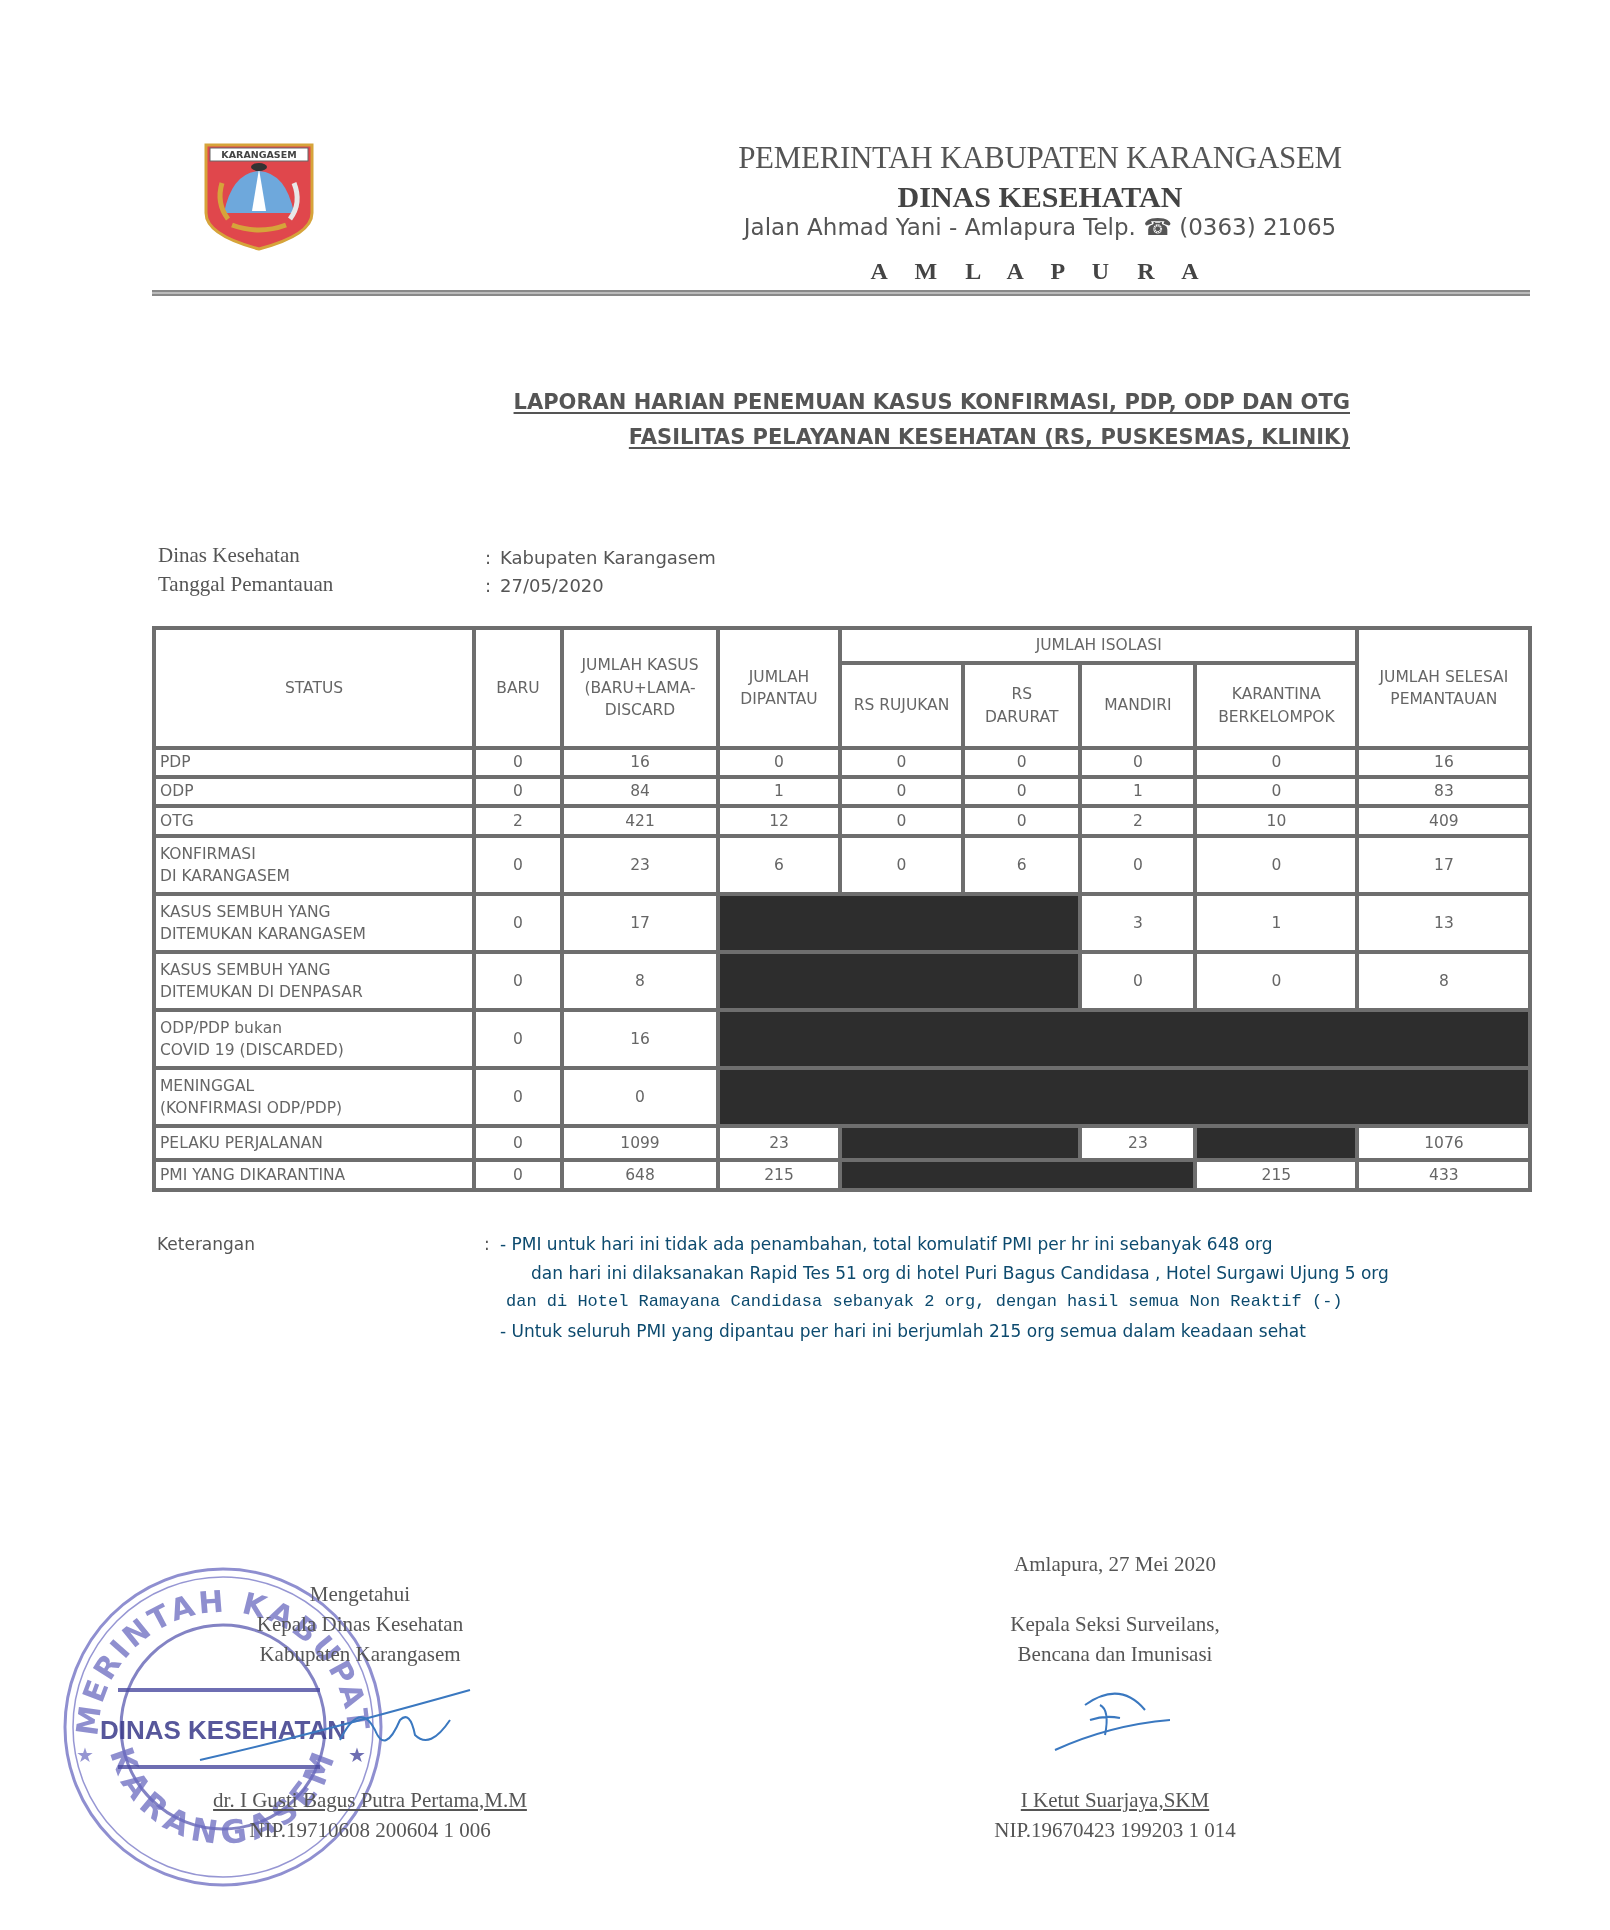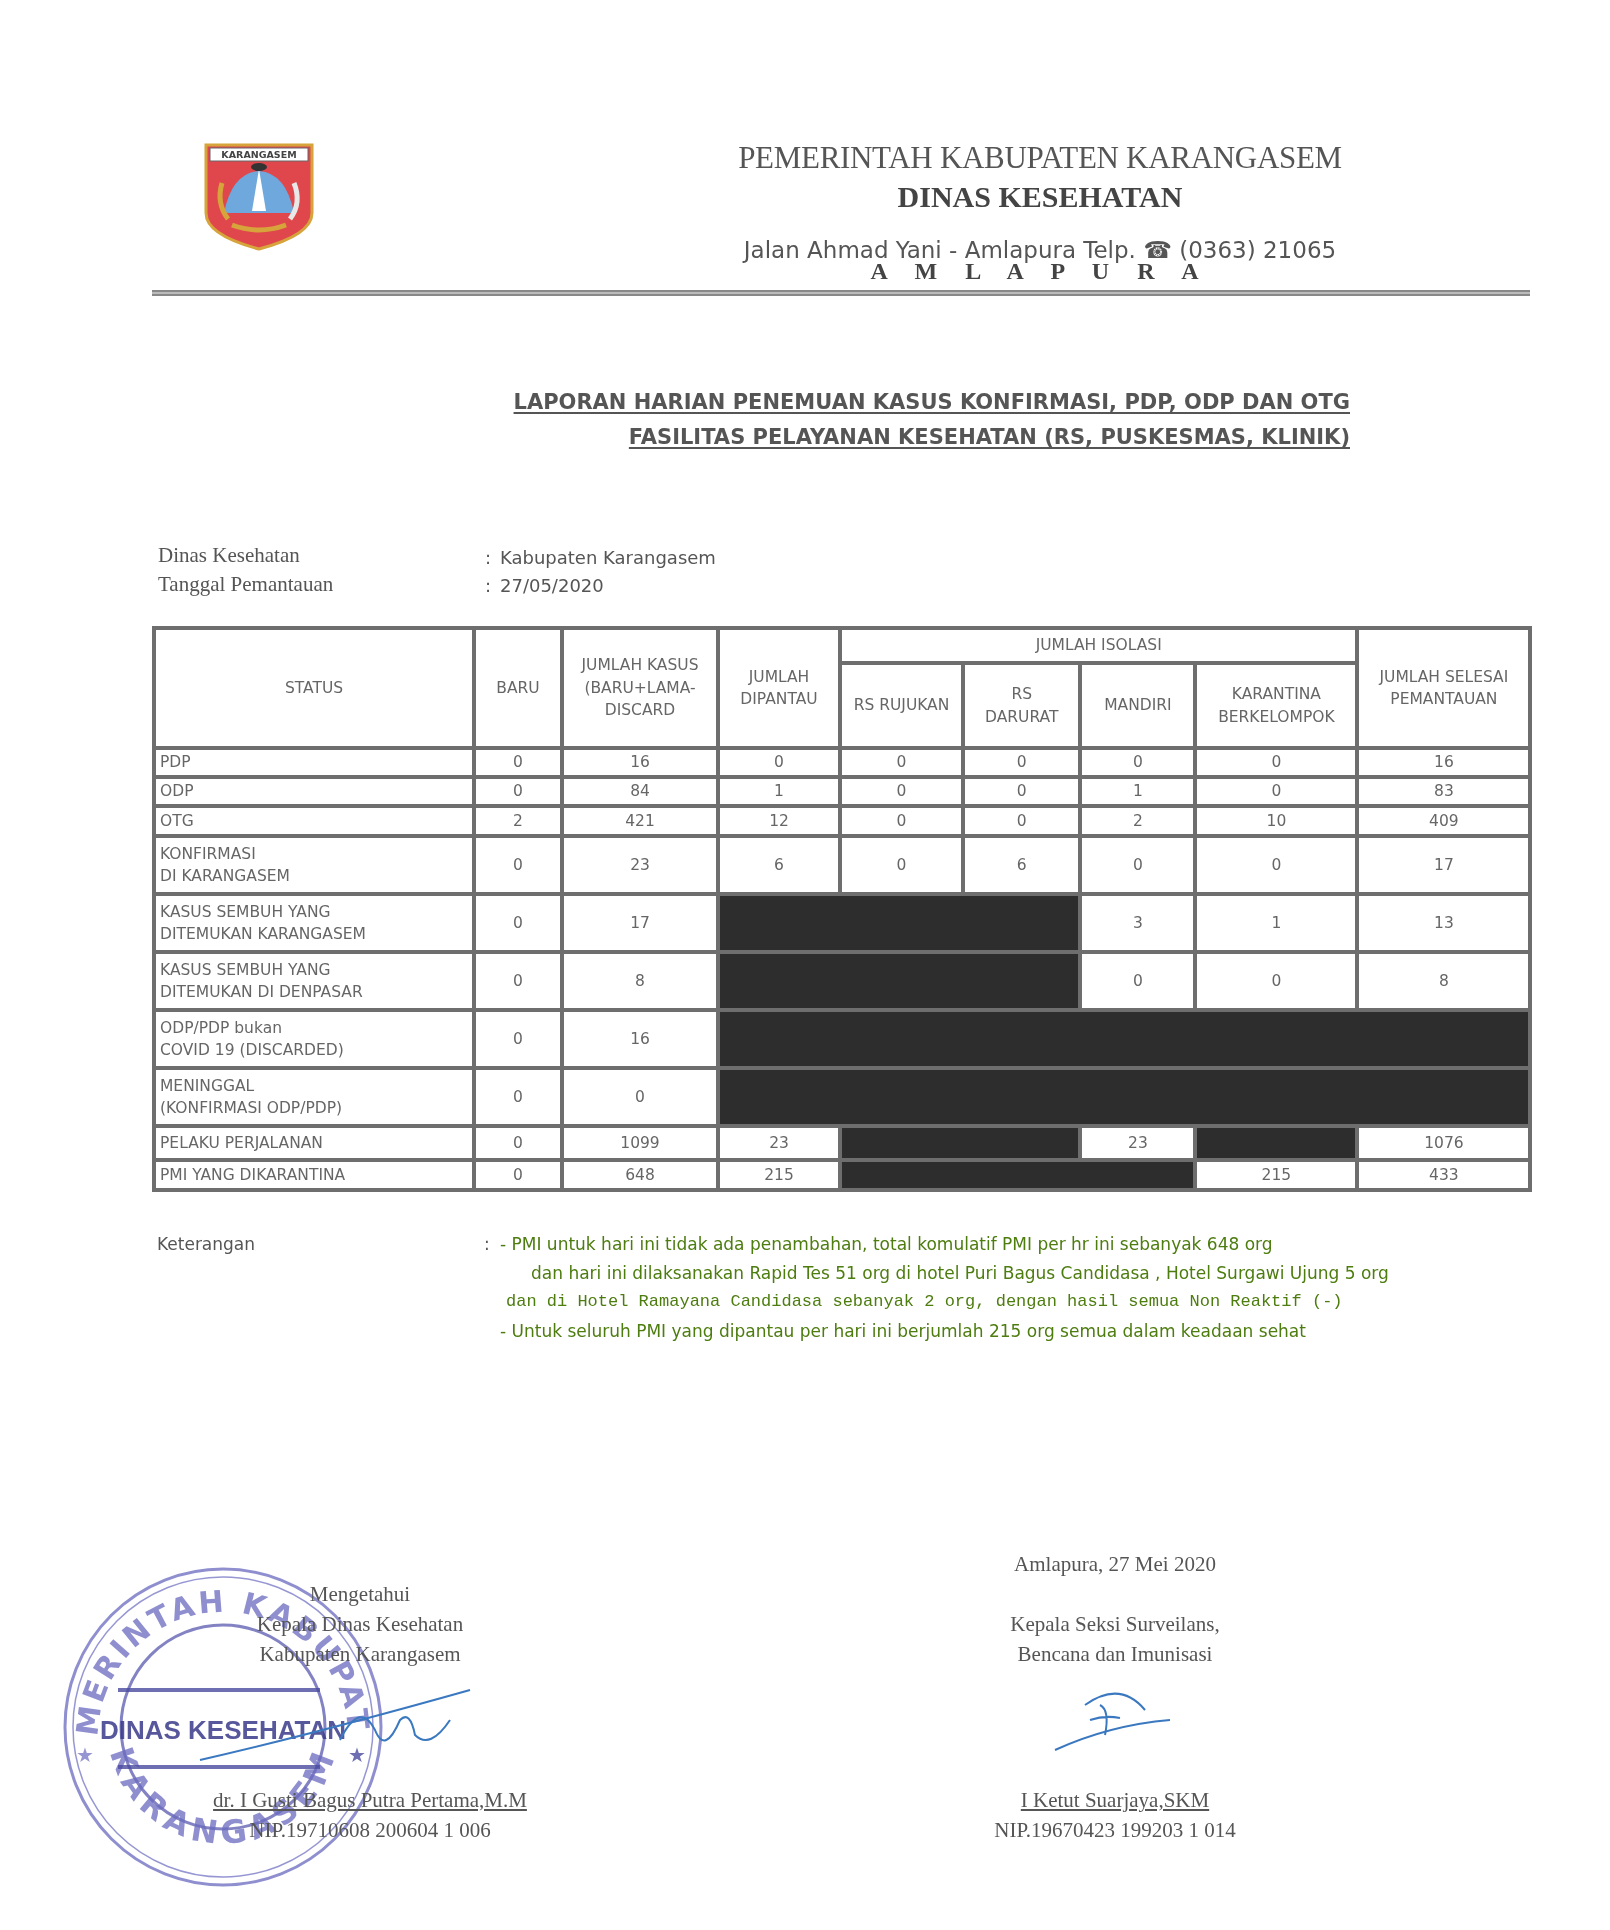--- a/index.html
+++ b/index.html
@@ -5,21 +5,21 @@
   html, body { margin: 0; padding: 0; background: #ffffff; }
   body { width: 1610px; height: 1930px; position: relative; overflow: hidden; color: #555; }
   .serif { font-family: "Liberation Serif", "DejaVu Serif", serif; }
   .sans { font-family: "DejaVu Sans", "Liberation Sans", sans-serif; }
 
   
   .logo { position: absolute; left: 202px; top: 143px; width: 114px; height: 108px; }
   .lh { position: absolute; left: 560px; width: 960px; text-align: center; }
   .lh-gov { top: 140px; font-size: 31px; letter-spacing: -0.3px; color: #555; }
   .lh-dept { top: 180px; font-size: 30px; font-weight: bold; color: #444; }
-  .lh-addr { top: 237px; font-size: 23px; color: #555; }
+  .lh-addr { top: 214px; font-size: 23px; color: #555; }
   .lh-city { top: 258px; font-size: 24px; font-weight: bold; letter-spacing: 11px; color: #444; }
   .rule { position: absolute; left: 152px; width: 1378px; top: 290px; height: 6px;
           border-top: 2px solid #888; border-bottom: 2px solid #888; background: #bbb; box-sizing: border-box; }
 
   
   .title { position: absolute; left: 300px; width: 1050px; text-align: right; font-weight: bold;
            font-size: 21px; color: #555; text-decoration: underline; text-underline-offset: 3px; }
   .t1 { top: 390px; }
   .t2 { top: 425px; }
 
@@ -32,21 +32,21 @@
   .tbl { position: absolute; left: 152px; top: 626px; border-collapse: collapse; table-layout: fixed; }
   .tbl td, .tbl th { border: 4px solid #6e6e6e; font-family: "DejaVu Sans", sans-serif; font-weight: normal;
                      font-size: 15.5px; color: #666; text-align: center; vertical-align: middle; padding: 0; line-height: 1.45; }
   .tbl th { font-size: 15.5px; }
   .tbl td.status { text-align: left; padding-left: 4px; }
   .tbl td.shade { background: #2d2d2d; }
 
   
   .note-label { position: absolute; left: 157px; top: 1234px; font-size: 17px; }
   .note-colon { position: absolute; left: 484px; top: 1234px; font-size: 17px; }
-  .note-line { position: absolute; font-size: 17px; color: #4d7c0f; white-space: nowrap; }
+  .note-line { position: absolute; font-size: 17px; color: #0c4a6e; white-space: nowrap; }
 
   
   .sig { position: absolute; font-size: 21px; color: #555; text-align: center; white-space: nowrap; }
   .stamp { position: absolute; left: 58px; top: 1562px; width: 330px; height: 330px; }
 </style>
 </head>
 <body>
 
 <svg class="logo" viewBox="0 0 114 108">
   <path d="M4 2 H110 V70 Q110 92 57 106 Q4 92 4 70 Z" fill="#e0474c" stroke="#d6a43a" stroke-width="3"></path>

